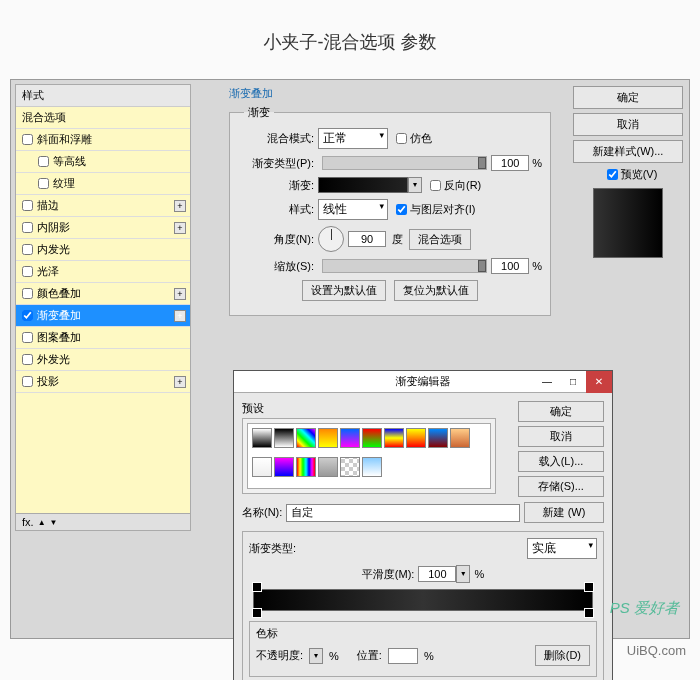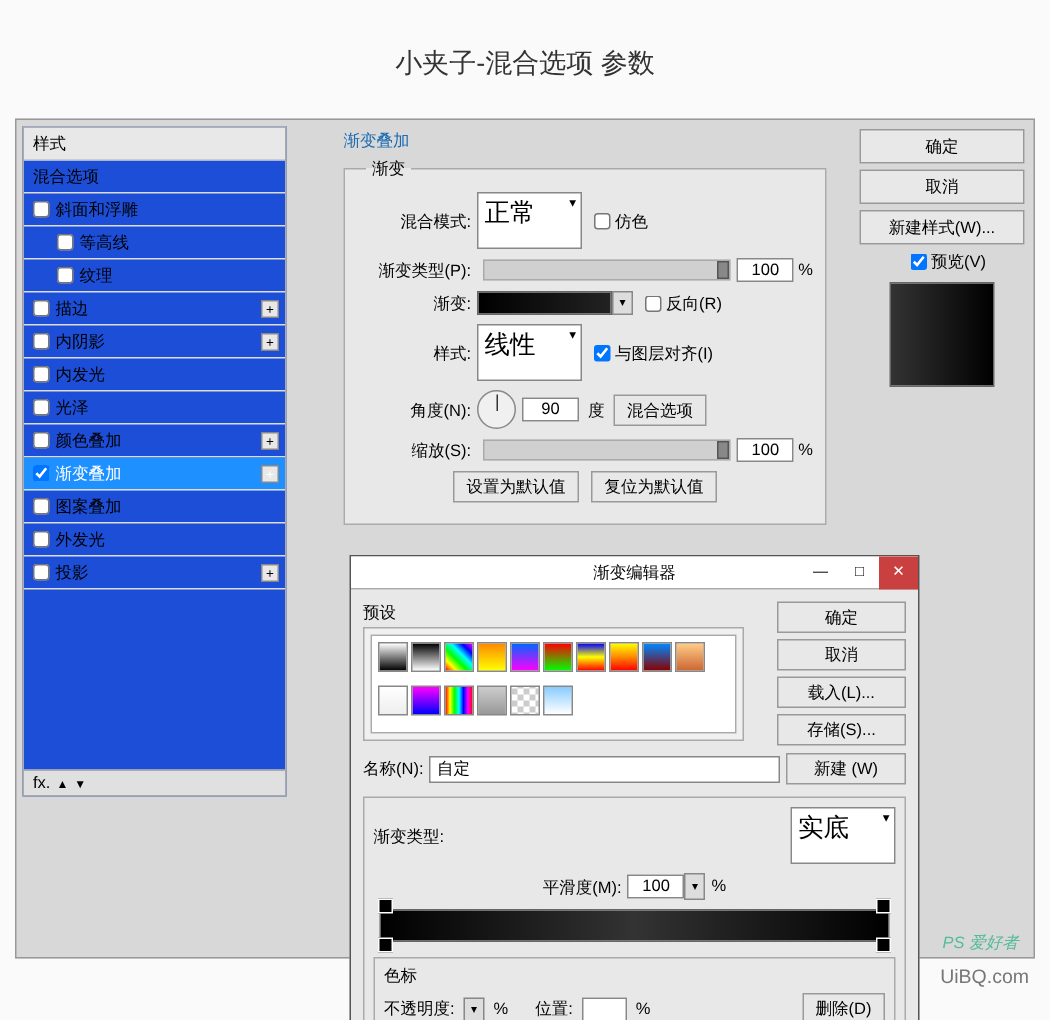--- a/index.html
+++ b/index.html
@@ -1,34 +1,34 @@
 <!DOCTYPE html>
 <html><head>
 <meta charset="utf-8">
 <style>
 * { box-sizing: border-box; margin: 0; padding: 0; font-family: "Microsoft YaHei", Arial, sans-serif; }
 body { background: #fafafa; width: 700px; height: 680px; position: relative; overflow: hidden; }
 .title { text-align: center; font-size: 18px; color: #333; padding: 30px 0 25px; }
 .main-panel { background: #d8d8d8; border: 1px solid #999; margin: 0 10px; position: relative; height: 560px; }
-.styles-panel { position: absolute; left: 4px; top: 4px; width: 176px; background: #1d4ed8; border: 1px solid #aaa; }
+.styles-panel { position: absolute; left: 4px; top: 4px; width: 176px; background: #fef9c3; border: 1px solid #aaa; }
 .style-header { background: #e8e8e8; padding: 3px 6px; font-size: 11px; border-bottom: 1px solid #ccc; }
 .style-item { padding: 3px 6px; font-size: 11px; border-bottom: 1px solid #ddd; display: flex; align-items: center; position: relative; }
 .style-item.selected { background: #1e90ff; color: #fff; }
 .style-item input[type=checkbox] { margin-right: 4px; width: 11px; height: 11px; }
 .style-item .plus { position: absolute; right: 4px; width: 12px; height: 12px; border: 1px solid #888; background: #e8e8e8; font-size: 9px; text-align: center; line-height: 10px; }
 .style-item.indent { padding-left: 22px; }
 .fx-bar { background: #e0e0e0; padding: 2px 6px; font-size: 11px; border-top: 1px solid #aaa; display: flex; align-items: center; gap: 4px; }
 .fx-bar .arrow { font-size: 8px; }
 .gradient-group { position: absolute; left: 218px; top: 6px; width: 322px; }
 .group-title { font-size: 11px; color: #1a6bb0; margin-bottom: 4px; }
 .group-box { border: 1px solid #aaa; background: #e8e8e8; padding: 8px; position: relative; }
 .group-box legend { font-size: 11px; padding: 0 4px; margin-left: 6px; }
 .row { display: flex; align-items: center; margin-bottom: 6px; font-size: 11px; }
 .row label { text-align: right; margin-right: 4px; }
-.select { background: #fff; border: 1px solid #888; padding: 1px 18px 12px 4px; font-size: 17px; position: relative; min-width: 70px; }
+.select { background: #fff; border: 1px solid #888; padding: 1px 18px 1px 4px; font-size: 12px; position: relative; min-width: 70px; }
 .select::after { content: "▾"; position: absolute; right: 3px; font-size: 9px; }
 .chk { width: 11px; height: 11px; margin: 0 3px 0 8px; }
 .slider { flex: 1; height: 14px; border: 1px solid #aaa; background: #d0d0d0; position: relative; margin: 0 4px; }
 .slider-thumb { position: absolute; width: 8px; height: 12px; background: #888; border: 1px solid #555; }
 .numbox { width: 38px; border: 1px solid #888; background: #fff; font-size: 11px; padding: 1px 2px; text-align: center; }
 .grad-preview { width: 90px; height: 16px; background: linear-gradient(90deg, #000, #222); border: 1px solid #666; display: inline-block; }
 .grad-dd { width: 14px; height: 16px; border: 1px solid #888; background: #ddd; font-size: 8px; text-align: center; line-height: 14px; display: inline-block; }
 .angle-dial { width: 26px; height: 26px; border: 1px solid #888; border-radius: 50%; background: #f0f0f0; position: relative; display: inline-block; }
 .angle-dial::after { content: ""; position: absolute; width: 1px; height: 11px; background: #333; left: 12px; top: 2px; }
 .btn { background: #e8e8e8; border: 1px solid #999; font-size: 11px; padding: 2px 8px; cursor: pointer; }
@@ -49,21 +49,21 @@
 .editor-right { position: absolute; right: 8px; top: 8px; width: 86px; }
 .editor-right .btn { width: 100%; margin-bottom: 4px; padding: 2px 0; }
 .name-row { display: flex; align-items: center; gap: 4px; margin: 8px 0; justify-content: space-between; }
 .name-row input[type=text] { flex: 1; border: 1px solid #888; padding: 2px 4px; font-size: 11px; }
 .grad-type-box { border: 1px solid #aaa; padding: 6px; margin-top: 4px; }
 .grad-bar { height: 22px; background: linear-gradient(90deg, #000, #333, #000); border: 1px solid #666; margin: 6px 4px; position: relative; }
 .stop { position: absolute; width: 10px; height: 10px; background: #000; border: 1px solid #fff; }
 .stop.top { top: -8px; }
 .stop.bot { bottom: -8px; }
 .label-box { border: 1px solid #aaa; padding: 4px 6px; margin-top: 10px; font-size: 11px; }
-.watermark { position: absolute; right: 10px; bottom: 2px; font-size: 11px; color: #5b9; font-style: italic; }
+.watermark { position: absolute; right: 10px; bottom: 20px; font-size: 15px; color: #5b9; font-style: italic; }
 .footer { text-align: right; padding: 4px 14px; font-size: 13px; color: #777; }
 </style>
 </head>
 <body>
 
 <div class="title">小夹子-混合选项 参数</div>
 
 <div class="main-panel">
 
   <div class="styles-panel">

